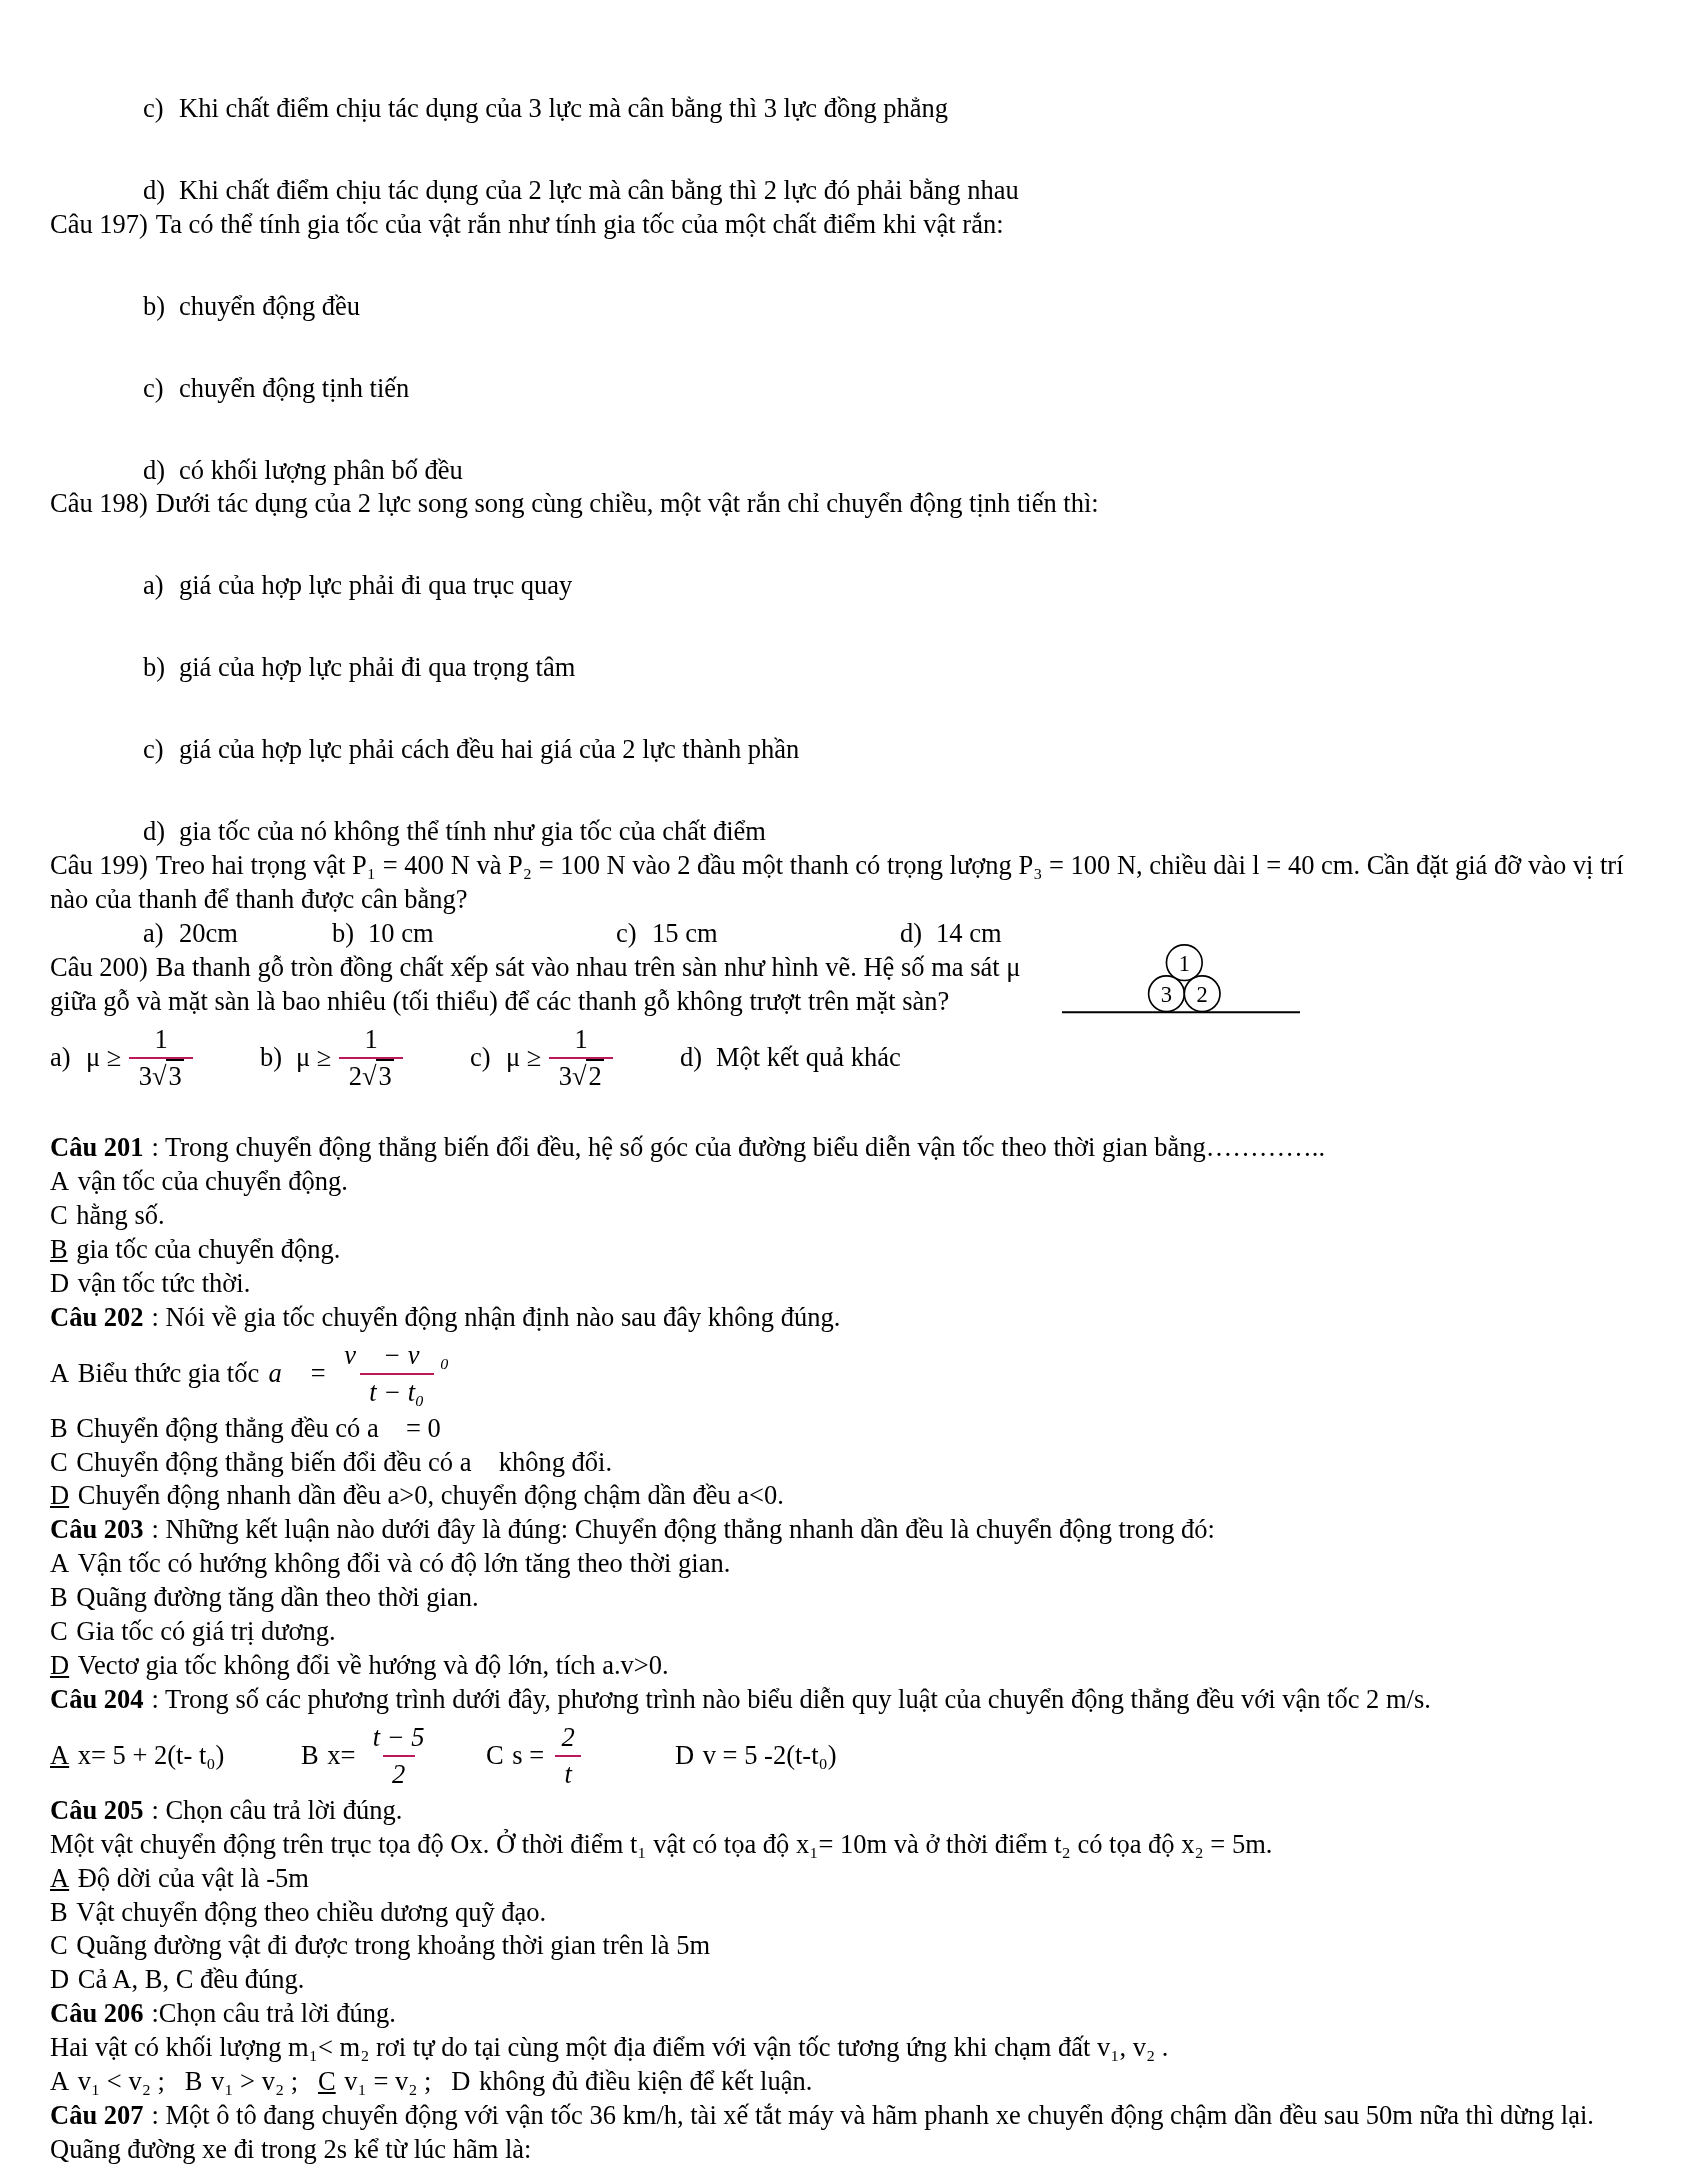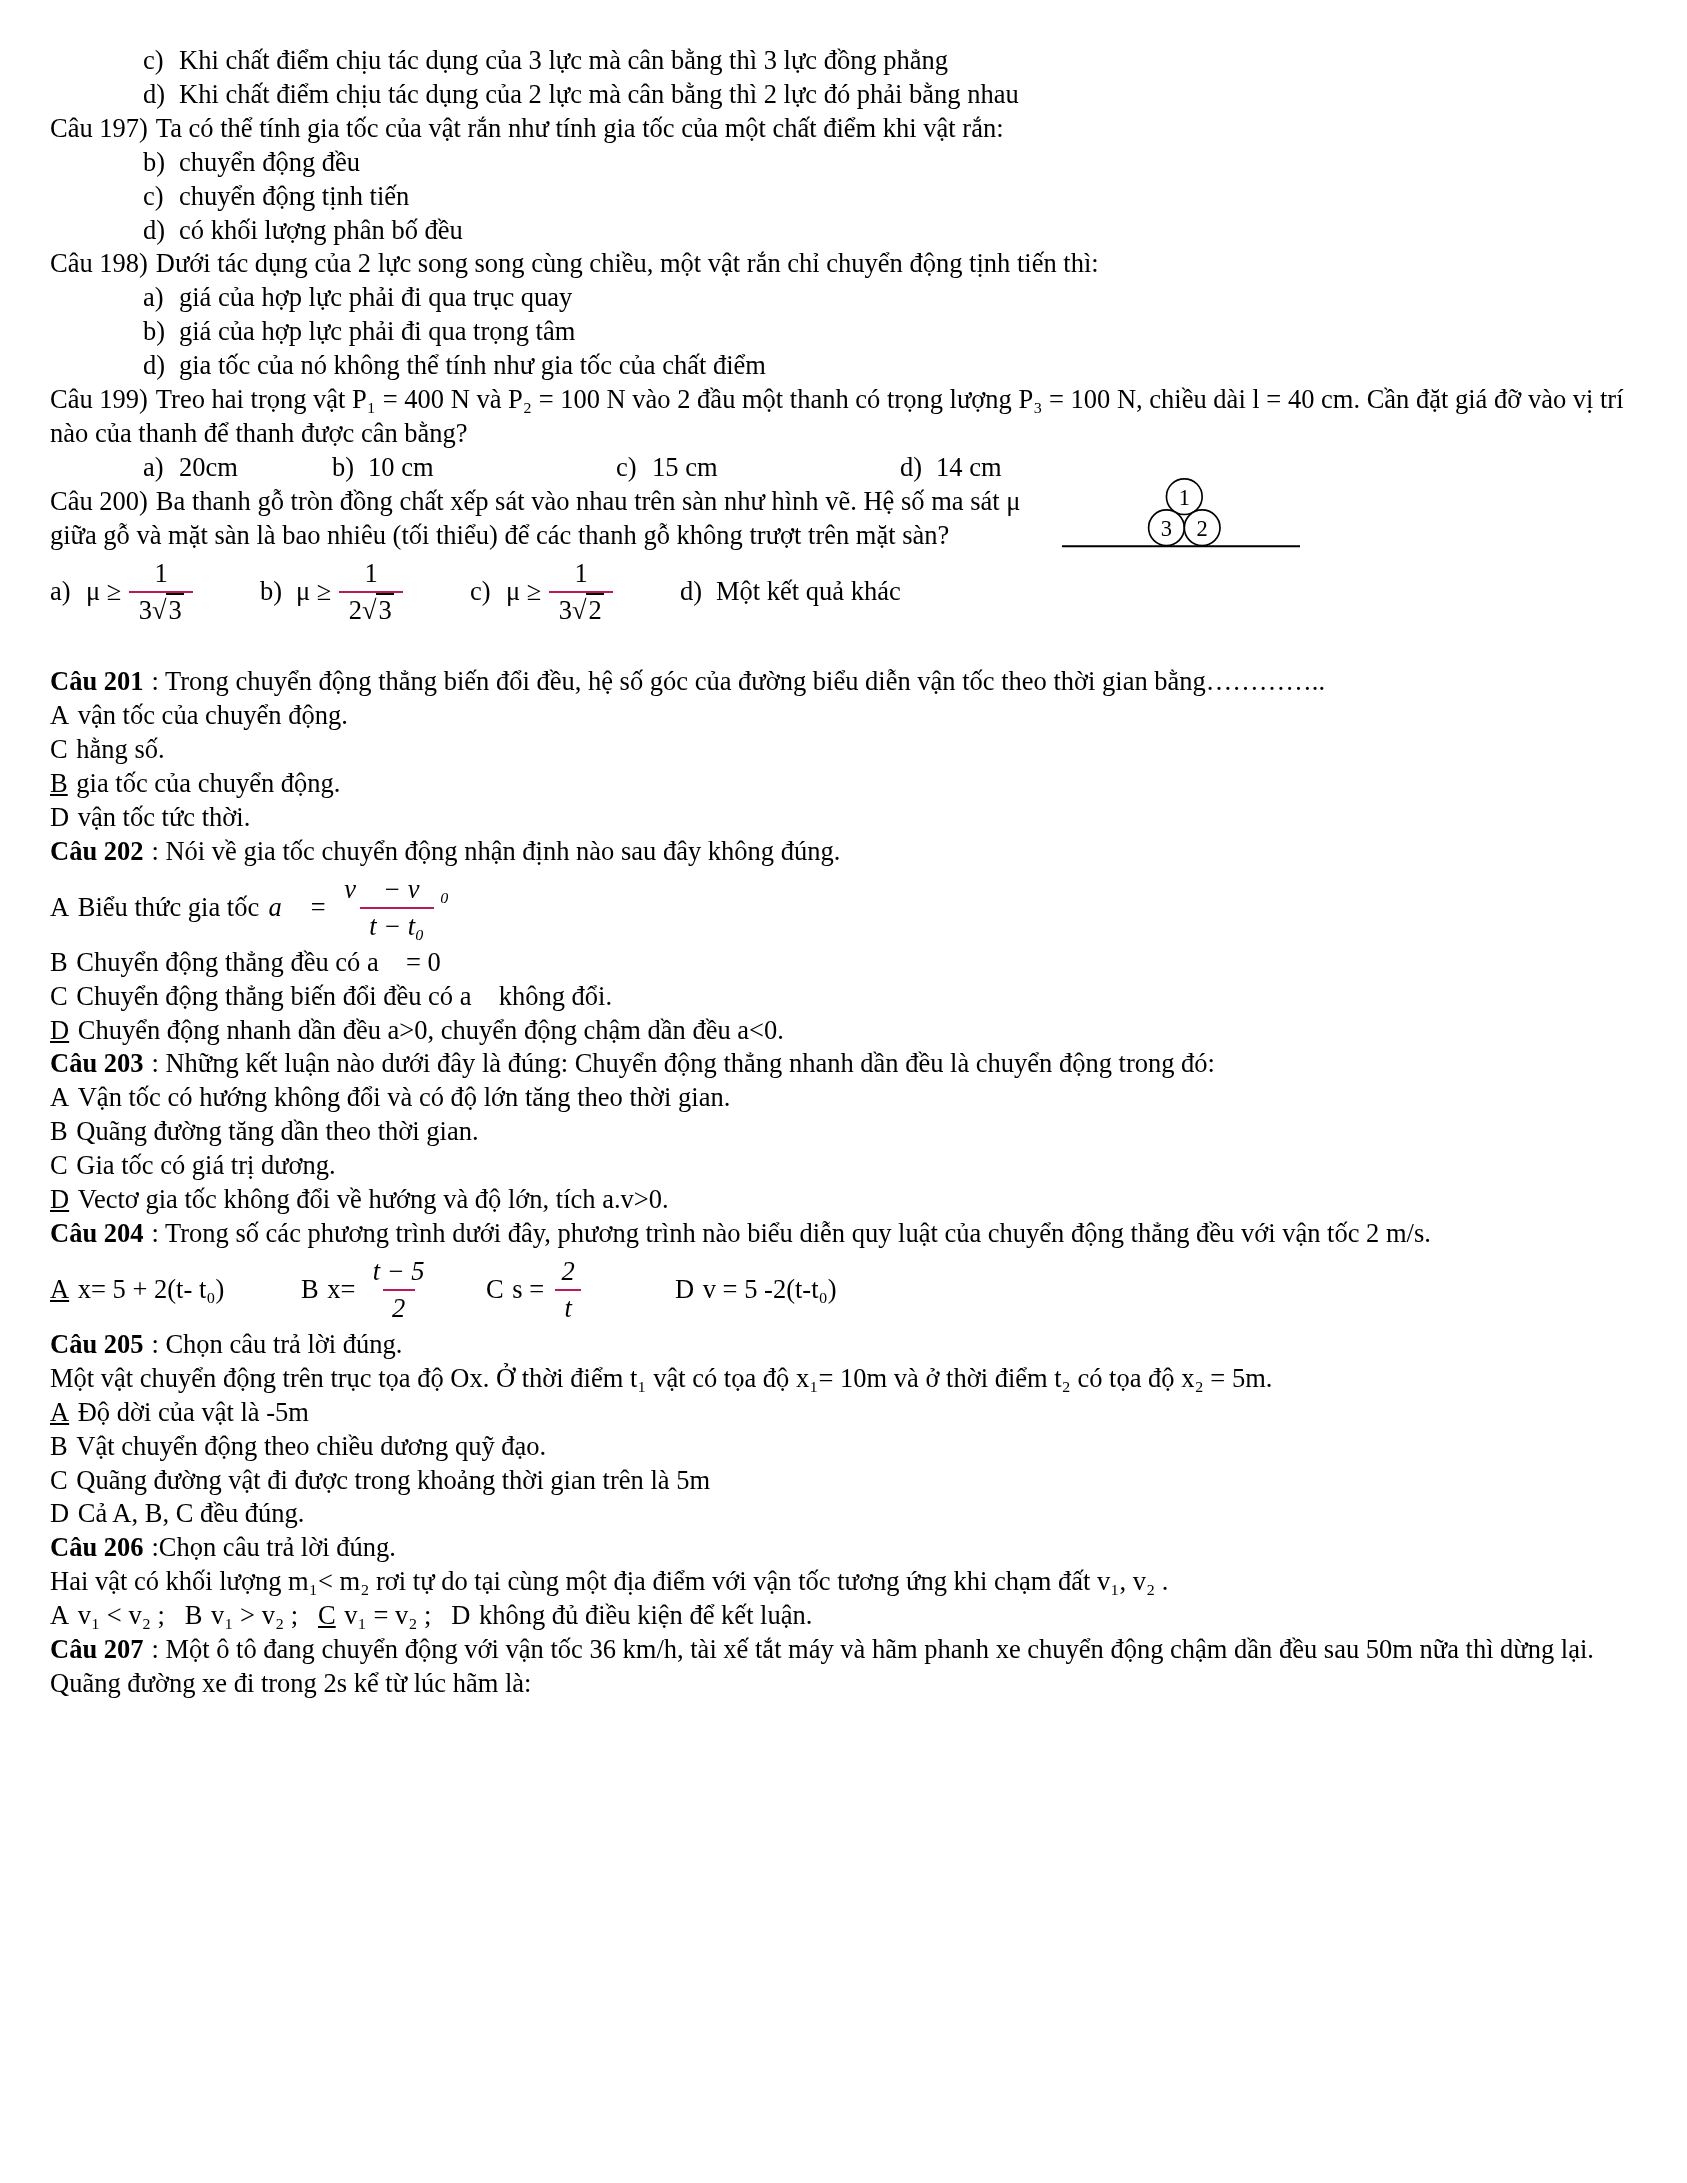--- a/index.html
+++ b/index.html
@@ -11,21 +11,21 @@
     font-size: 26.5px;
     line-height: 1.28;
     color: #000;
   }
   .page { padding: 44px 46px 40px 50px; }
   p { margin: 0; }
   .b { font-weight: bold; }
   .u { text-decoration: underline; }
   .it { font-style: italic; }
   .qlab { margin-right: 0.30em; }
-  .opt { padding-left: 93px; }
+  .opt { padding-left: 93px; margin-top: 48px; }
   .m { display: inline-block; min-width: 36px; }
   .m2 { margin-right: 8.6px; }
   .optrow { padding-left: 93px; display: flex; }
   .cellA { width: 189px; }
   .cellB { width: 284px; }
   .cellC { width: 284px; }
   .frac {
     display: inline-flex; flex-direction: column; align-items: center;
     text-align: center; line-height: 1.08; margin: 0 8px; vertical-align: middle;
   }
@@ -62,20 +62,21 @@
   </p>
   <div class="opt"><span class="m">b)</span><span>chuyển động đều</span></div>
   <div class="opt"><span class="m">c)</span><span>chuyển động tịnh tiến</span></div>
   <div class="opt"><span class="m">d)</span><span>có khối lượng phân bố đều</span></div>
 
   <p>
     <span class="qlab">Câu 198)</span><span>Dưới tác dụng của 2 lực song song cùng chiều, một vật rắn chỉ chuyển động tịnh tiến thì:</span>
   </p>
   <div class="opt"><span class="m">a)</span><span>giá của hợp lực phải đi qua trục quay</span></div>
   <div class="opt"><span class="m">b)</span><span>giá của hợp lực phải đi qua trọng tâm</span></div>
+  <div class="opt"><span class="m">c)</span><span>giá của hợp lực phải cách đều hai giá của 2 lực thành phần</span></div>
   <div class="opt"><span class="m">d)</span><span>gia tốc của nó không thể tính như gia tốc của chất điểm</span></div>
 
   <p>
     <span class="qlab">Câu 199)</span><span>Treo hai trọng vật P₁ = 400 N và P₂ = 100 N vào 2 đầu một thanh có trọng lượng P₃ = 100 N, chiều dài l = 40 cm. Cần đặt giá đỡ vào vị trí nào của thanh để thanh được cân bằng?</span>
   </p>
   <div class="optrow">
     <span class="cellA"><span class="m">a)</span><span>20cm</span></span>
     <span class="cellB"><span class="m">b)</span><span>10 cm</span></span>
     <span class="cellC"><span class="m">c)</span><span>15 cm</span></span>
     <span><span class="m">d)</span><span>14 cm</span></span>

